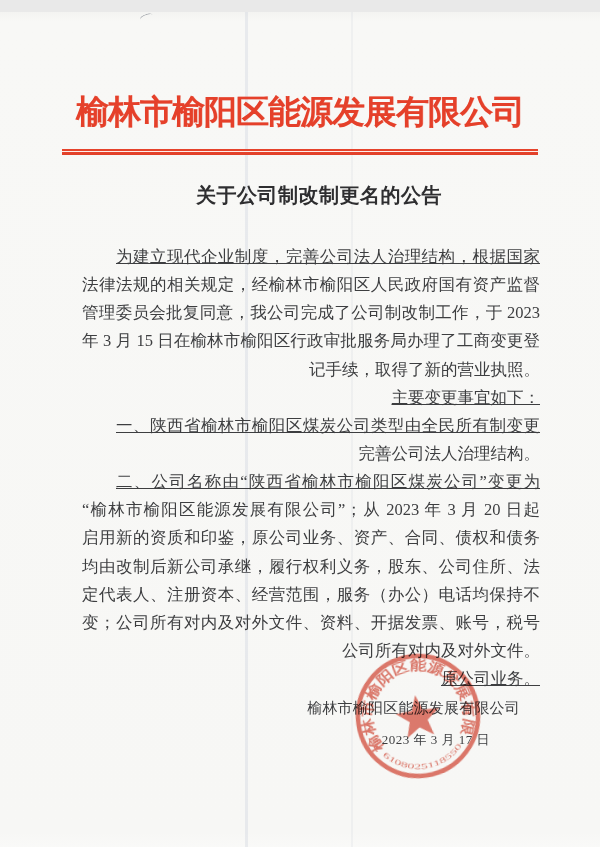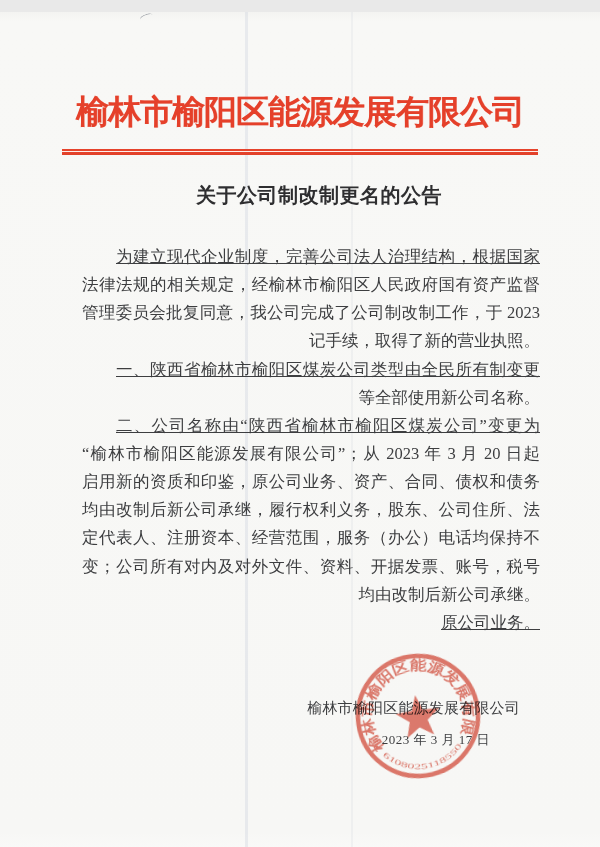--- a/index.html
+++ b/index.html
@@ -94,30 +94,32 @@
   <div class="letterhead">榆林市榆阳区能源发展有限公司</div>
 
   <div class="red-rule"></div>
 
   <div class="doc-title">关于公司制改制更名的公告</div>
 
   <div class="body-block">
     <div class="line indent fill">为建立现代企业制度，完善公司法人治理结构，根据国家</div>
     <div class="line fill">法律法规的相关规定，经榆林市榆阳区人民政府国有资产监督</div>
     <div class="line fill">管理委员会批复同意，我公司完成了公司制改制工作，于 2023</div>
+    <div class="line fill">年 3 月 15 日在榆林市榆阳区行政审批服务局办理了工商变更登</div>
     <div class="line">记手续，取得了新的营业执照。</div>
+    <div class="line indent">主要变更事宜如下：</div>
     <div class="line indent fill">一、陕西省榆林市榆阳区煤炭公司类型由全民所有制变更</div>
-    <div class="line">等全部使用新公司名称。</div>
+    <div class="line">完善公司法人治理结构。</div>
     <div class="line indent fill">二、公司名称由“陕西省榆林市榆阳区煤炭公司”变更为</div>
     <div class="line fill">“榆林市榆阳区能源发展有限公司”；从 2023 年 3 月 20 日起</div>
     <div class="line fill">启用新的资质和印鉴，原公司业务、资产、合同、债权和债务</div>
     <div class="line fill">均由改制后新公司承继，履行权利义务，股东、公司住所、法</div>
     <div class="line fill">定代表人、注册资本、经营范围，服务（办公）电话均保持不</div>
     <div class="line fill">变；公司所有对内及对外文件、资料、开据发票、账号，税号</div>
-    <div class="line">均由改制后新公司承继。</div>
+    <div class="line">公司所有对内及对外文件。</div>
     <div class="line indent">原公司业务。</div>
   </div>
 
   <div class="sig-company">榆林市榆阳区能源发展有限公司</div>
 
   <div class="sig-date">2023 年 3 月 17 日</div>
 
   <svg class="seal" viewBox="0 0 150 150" xmlns="http://www.w3.org/2000/svg">
     <defs>
       <path id="sealArcPath" d="M 37.3,101.4 A 46,46 0 1 1 112.7,101.4" fill="none"></path>

